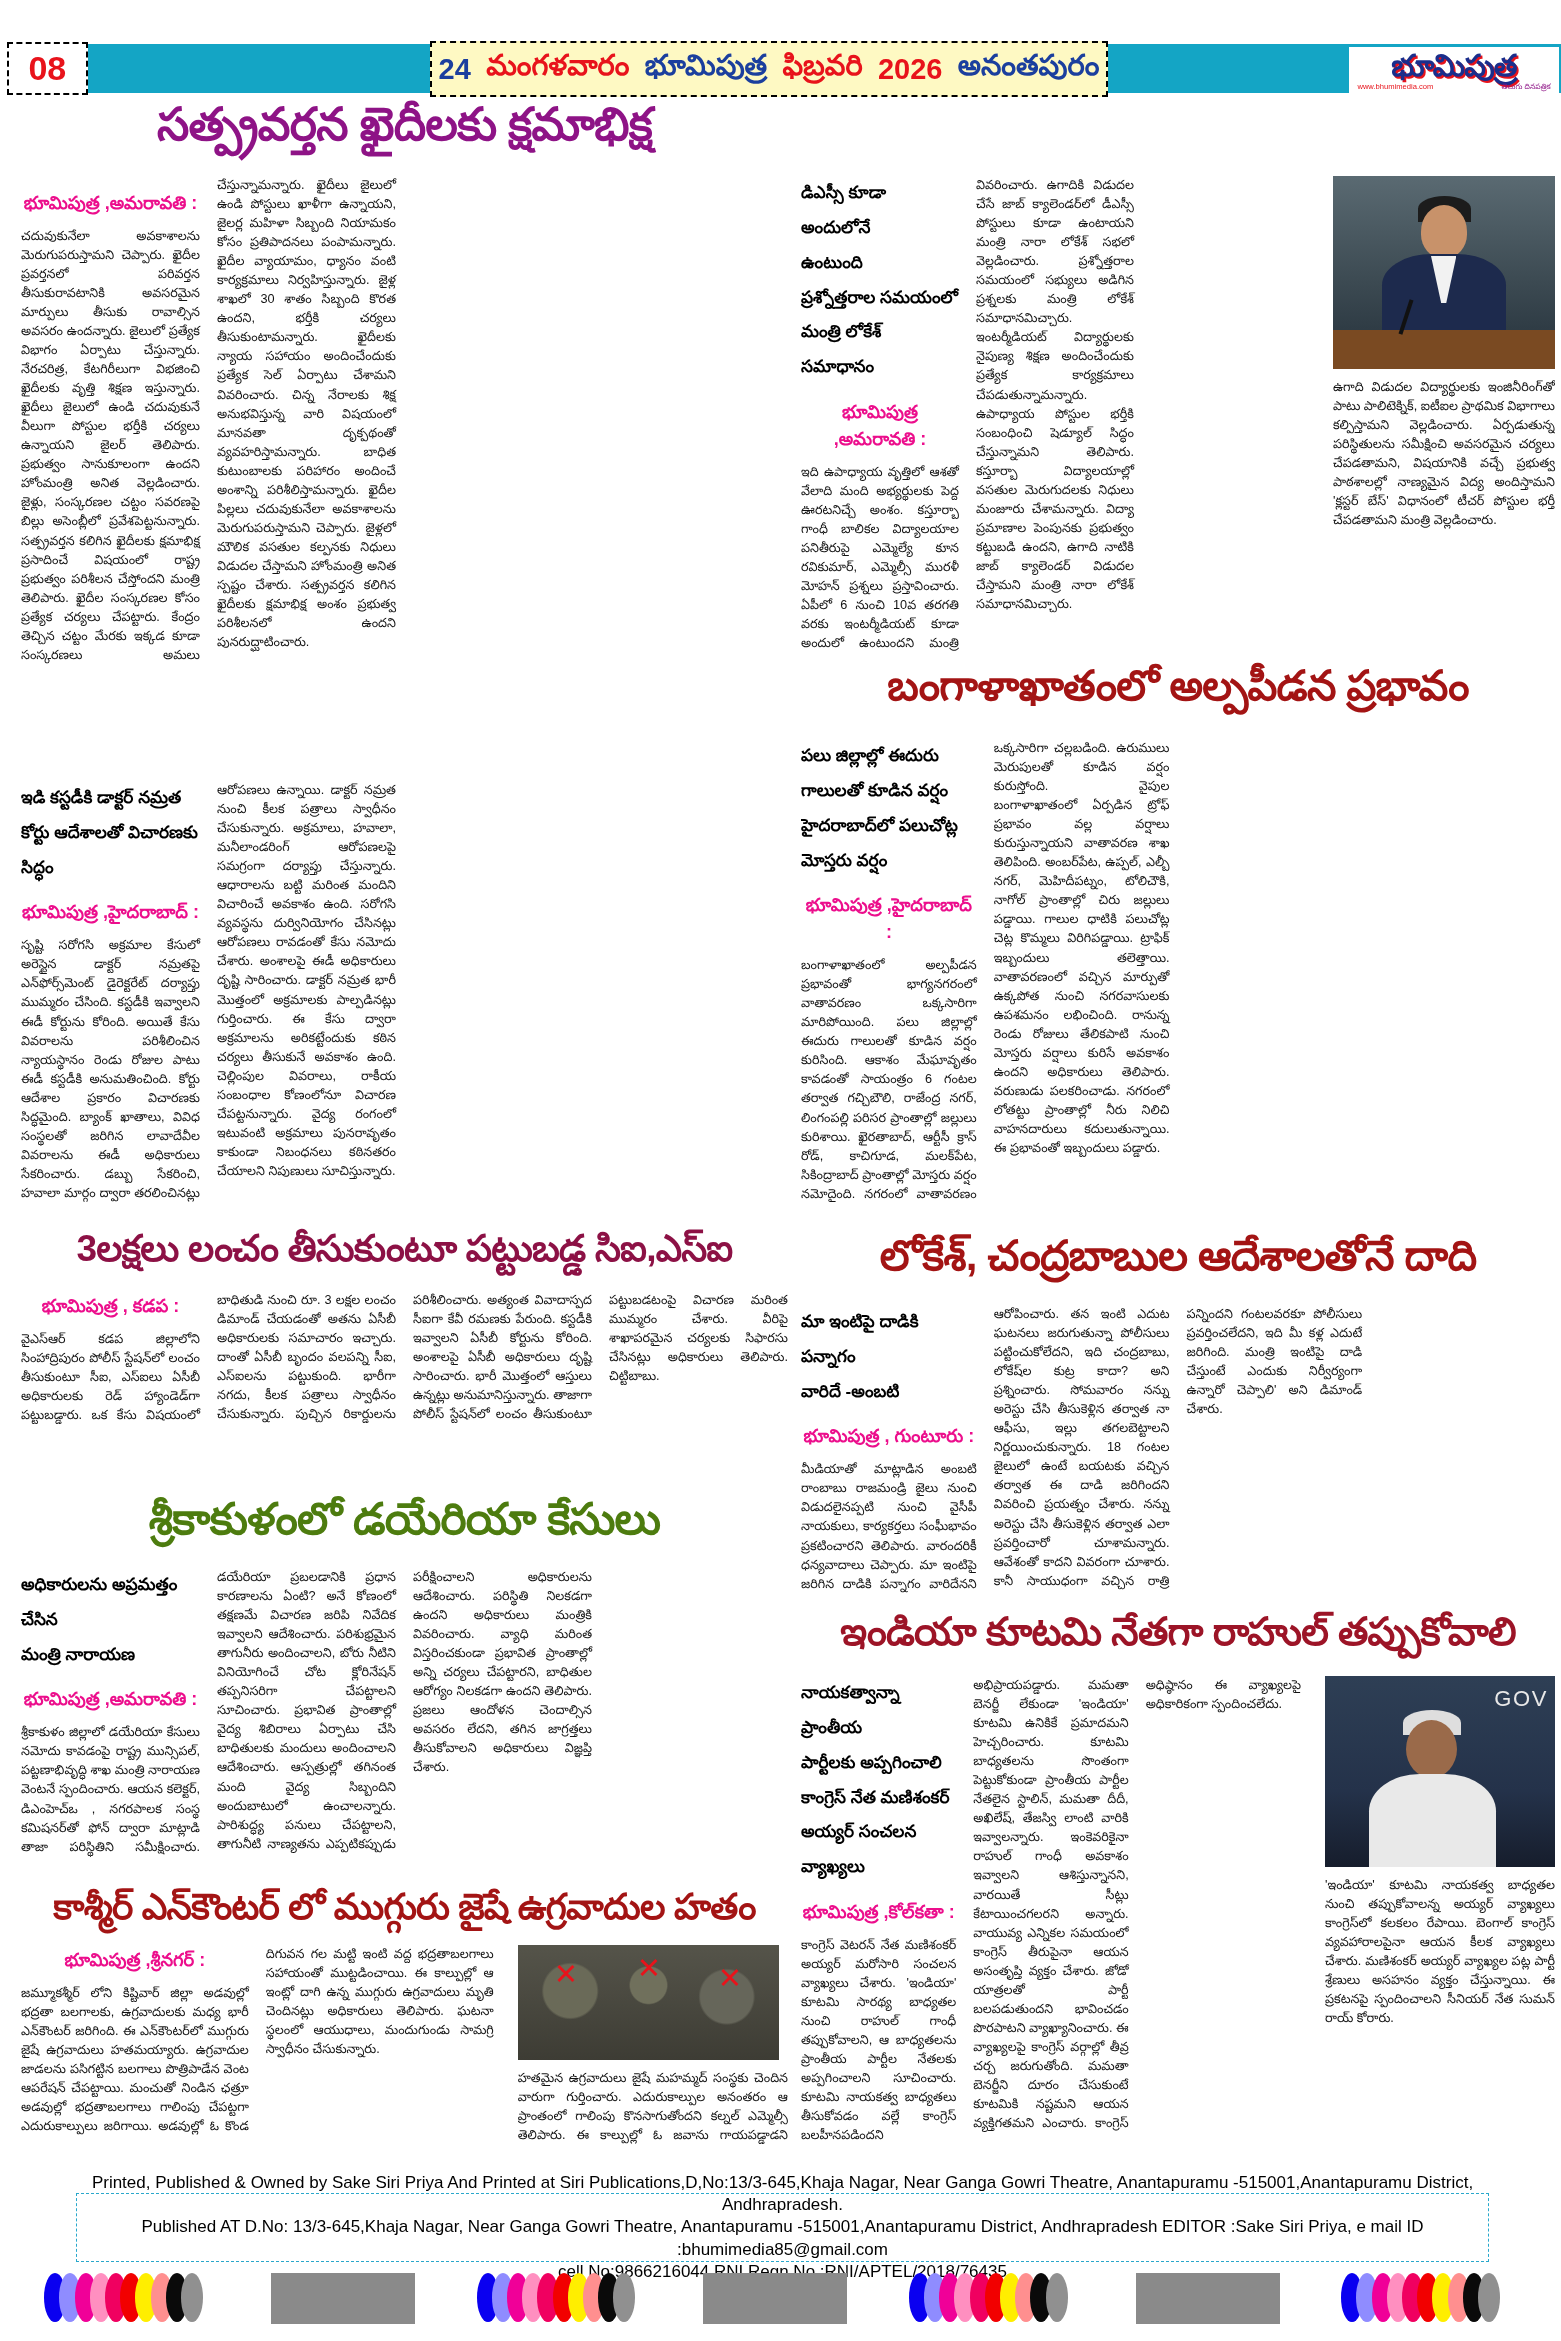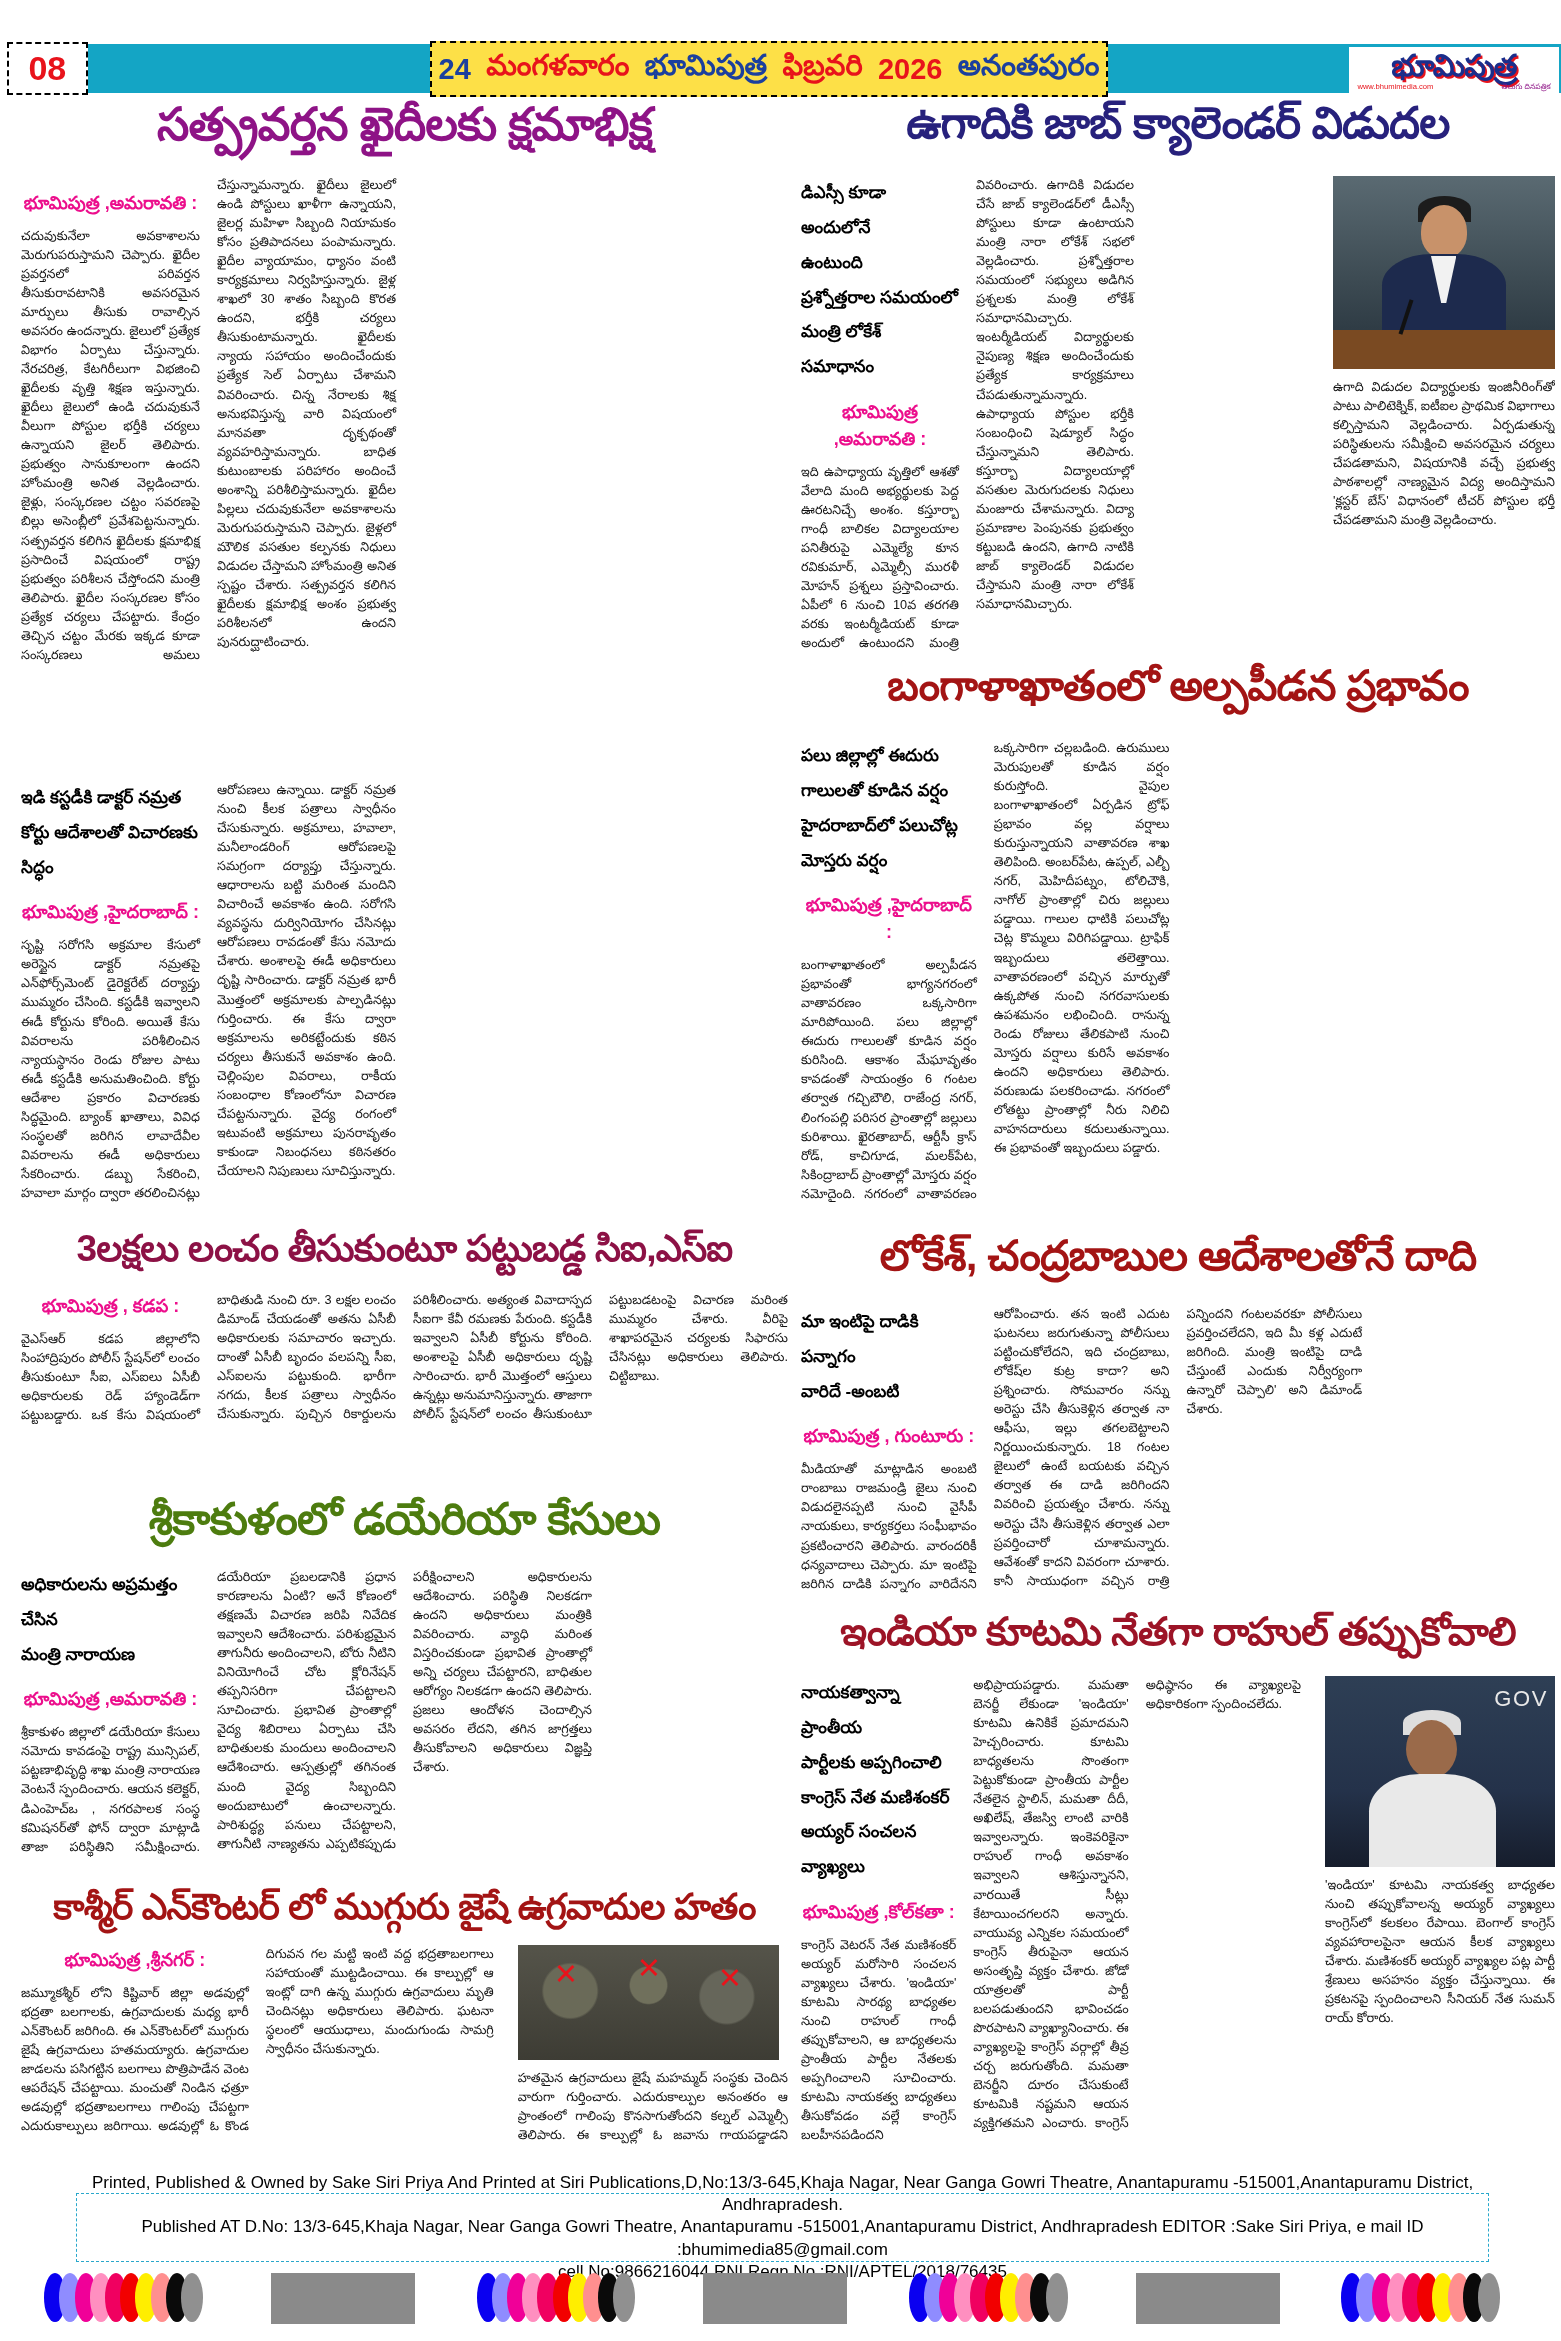--- a/index.html
+++ b/index.html
@@ -3,21 +3,21 @@
 <meta charset="utf-8">
 <style>
   html,body{margin:0;padding:0;background:#ffffff;}
   #page{position:relative;width:1562px;height:2342px;background:#fff;overflow:hidden;
         font-family:"Liberation Sans","DejaVu Sans",sans-serif;color:#111;}
   
   .teal-bar{position:absolute;left:87px;top:44px;width:1474px;height:49px;background:#14a5c5;}
   .pagenum-box{position:absolute;left:6.8px;top:42px;width:81px;height:53px;background:#fff;
         border:2.5px dashed #000;box-sizing:border-box;display:flex;align-items:center;justify-content:center;
         font-size:34px;font-weight:bold;color:#e8131b;}
-  .date-box{position:absolute;left:430px;top:41px;width:678px;height:56px;background:#fde047;
+  .date-box{position:absolute;left:430px;top:41px;width:678px;height:56px;background:#fef9c3;
         border:2.5px dashed #000;box-sizing:border-box;display:flex;align-items:center;justify-content:center;
         gap:15.3px;font-size:29px;font-weight:bold;}
   .d-blue{color:#1b3f9e;} .d-red{color:#e8131b;}
   .logo-box{position:absolute;left:1349px;top:47px;width:210px;height:46px;background:#fff;
         display:flex;flex-direction:column;align-items:center;justify-content:center;line-height:1;}
   .logo-title{font-size:30.5px;font-weight:bold;color:#1a2e8c;text-shadow:1.7px 1.7px 0 #e8131b;letter-spacing:-0.8px;}
   .logo-sub{display:flex;justify-content:space-between;width:92%;font-size:7.6px;color:#e8131b;margin-top:2.5px;}
   .logo-tag{color:#8e1386;}
   
   .headline{position:absolute;text-align:center;font-weight:bold;letter-spacing:-0.8px;line-height:1.05;}
@@ -121,21 +121,20 @@
     <div class="sidecol" style="width:271px;">
       <div class="photo ph-kashmir">
         <span class="x" style="left:36px;top:15.3px;">✕</span>
         <span class="x" style="left:119px;top:8.5px;">✕</span>
         <span class="x" style="left:200px;top:18.6px;">✕</span>
       </div>
       <div class="sidetext" style="height:78px;">హతమైన ఉగ్రవాదులు జైషే మహమ్మద్ సంస్థకు చెందిన వారుగా గుర్తించారు. ఎదురుకాల్పుల అనంతరం ఆ ప్రాంతంలో గాలింపు కొనసాగుతోందని కల్నల్ ఎమ్మెల్సీ తెలిపారు. ఈ కాల్పుల్లో ఓ జవాను గాయపడ్డాడని సమాచారం.</div>
     </div>
   </div>
 
-  <div class="headline hl-navy" style="left:801px;top:100px;width:754px;font-size:44px;">ఉగాదికి జాబ్ క్యాలెండర్ విడుదల</div>
   <div class="flexrow" style="left:801px;top:176px;width:754px;height:485px;">
     <div class="cols c3" style="position:relative;width:513px;height:485px;">
       <div class="deck">డిఎస్సీ కూడా అందులోనే
 ఉంటుంది
 ప్రశ్నోత్తరాల సమయంలో
 మంత్రి లోకేశ్ సమాధానం</div>
       <div class="byline">భూమిపుత్ర ,అమరావతి :</div>
       <span>ఇది ఉపాధ్యాయ వృత్తిలో ఆశతో వేలాది మంది అభ్యర్థులకు పెద్ద ఊరటనిచ్చే అంశం. కస్తూర్బా గాంధీ బాలికల విద్యాలయాల పనితీరుపై ఎమ్మెల్యే కూన రవికుమార్, ఎమ్మెల్సీ మురళీ మోహన్ ప్రశ్నలు ప్రస్తావించారు. ఏపీలో 6 నుంచి 10వ తరగతి వరకు ఇంటర్మీడియట్ కూడా అందులో ఉంటుందని మంత్రి వివరించారు. ఉగాదికి విడుదల చేసే జాబ్ క్యాలెండర్‌లో డీఎస్సీ పోస్టులు కూడా ఉంటాయని మంత్రి నారా లోకేశ్ సభలో వెల్లడించారు. ప్రశ్నోత్తరాల సమయంలో సభ్యులు అడిగిన ప్రశ్నలకు మంత్రి లోకేశ్ సమాధానమిచ్చారు. ఇంటర్మీడియట్ విద్యార్థులకు నైపుణ్య శిక్షణ అందించేందుకు ప్రత్యేక కార్యక్రమాలు చేపడుతున్నామన్నారు. ఉపాధ్యాయ పోస్టుల భర్తీకి సంబంధించి షెడ్యూల్ సిద్ధం చేస్తున్నామని తెలిపారు. కస్తూర్బా విద్యాలయాల్లో వసతుల మెరుగుదలకు నిధులు మంజూరు చేశామన్నారు. విద్యా ప్రమాణాల పెంపునకు ప్రభుత్వం కట్టుబడి ఉందని, ఉగాది నాటికి జాబ్ క్యాలెండర్ విడుదల చేస్తామని మంత్రి నారా లోకేశ్ సమాధానమిచ్చారు.</span>
     </div>
     <div class="sidecol" style="width:222px;">

